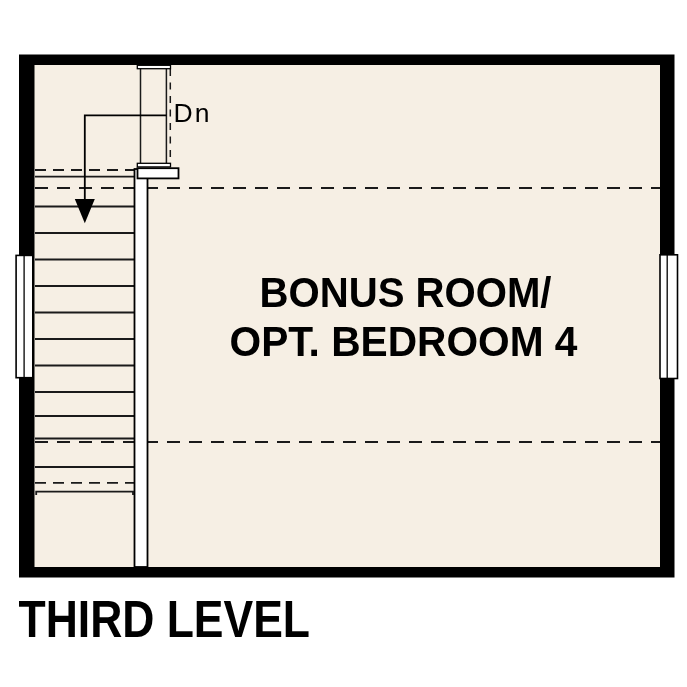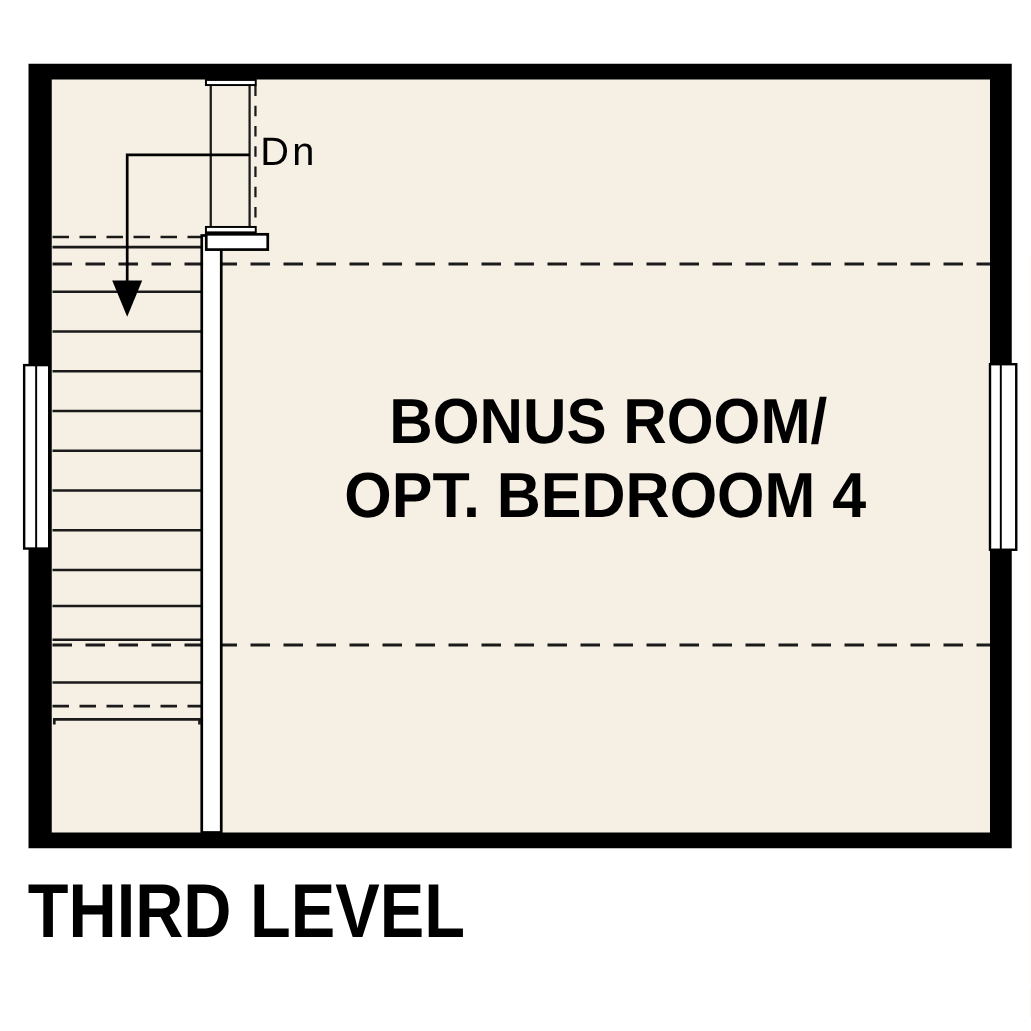--- a/index.html
+++ b/index.html
@@ -1,16 +1,16 @@
 <!DOCTYPE html>
 <html><head>
 <meta charset="utf-8">
 <style>
   html,body{margin:0;padding:0;background:#ffffff;}
-  .page{position:relative;width:687px;height:658px;background:#ffffff;overflow:hidden;}
+  .page{position:relative;width:687px;height:658px;background:#ffffff;overflow:hidden;margin-top:12px;}
   svg{position:absolute;left:0;top:0;}
   text{font-family:"Liberation Sans", sans-serif;}
 </style>
 </head>
 <body>
 <div class="page">
 <svg width="687" height="687" viewBox="0 0 687 687">
 
   <rect x="19" y="42.5" width="655.5" height="523" fill="#000000"></rect>
 

